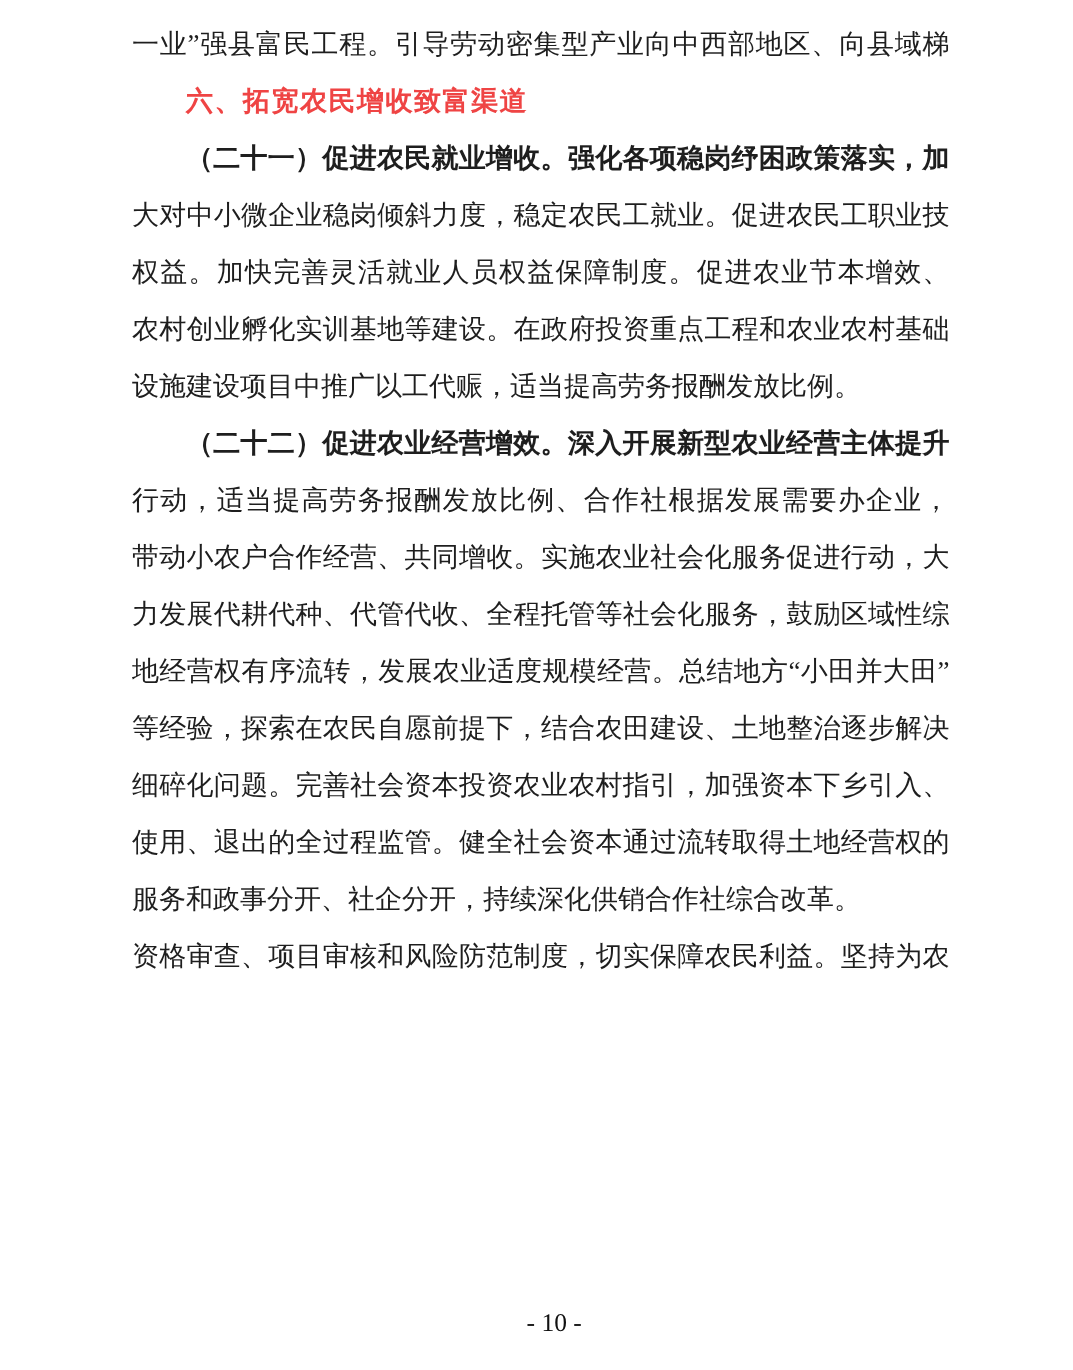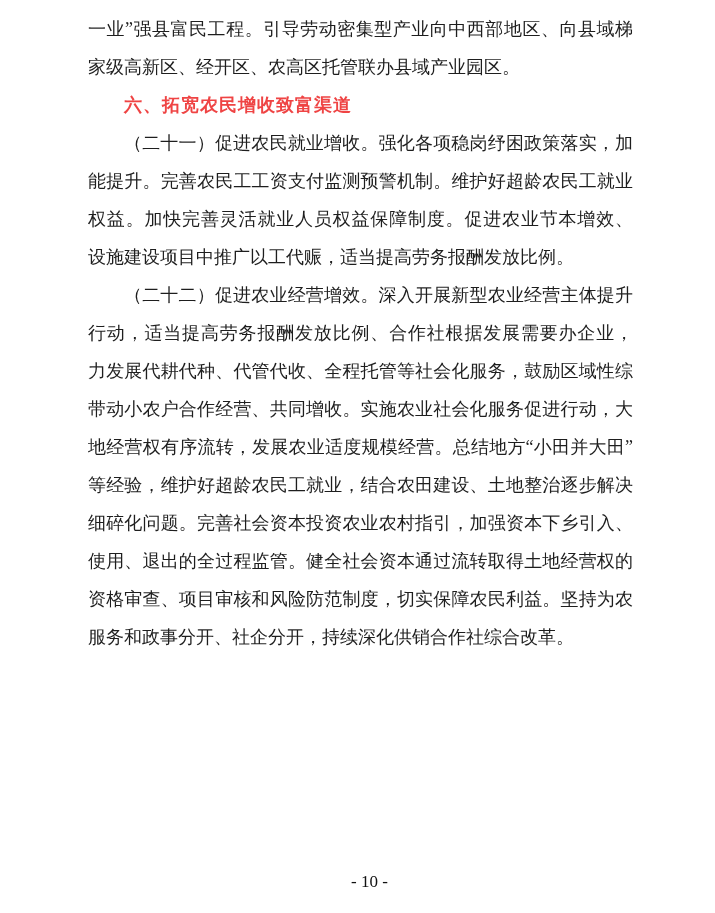--- a/index.html
+++ b/index.html
@@ -32,20 +32,21 @@
     text-align-last: justify;
     text-justify: inter-character;
     overflow: hidden;
     white-space: normal;
   }
   .line.last {
     text-align-last: left;
   }
   .line.indent {
     text-indent: 2em;
+    font-weight: bold;
   }
   .para.heading .line {
     font-weight: bold;
     color: #ef4444;
     letter-spacing: 1px;
   }
   .page-number {
     position: absolute;
     top: 870px;
     left: 12px;
@@ -57,38 +58,38 @@
     font-family: "Liberation Serif", "DejaVu Serif", serif;
   }
 </style>
 </head>
 <body>
 
 <div class="page">
   <div class="content" id="doc-content">
       <div class="para body">
         <div class="line">一业”强县富民工程。引导劳动密集型产业向中西部地区、向县域梯</div>
-        <div class="line last">家级高新区、经开区、农高区托管联办县域产业园区。</div>
       </div>
       <div class="para heading">
         <div class="line last indent">六、拓宽农民增收致富渠道</div>
       </div>
       <div class="para body">
         <div class="line indent">（二十一）促进农民就业增收。强化各项稳岗纾困政策落实，加</div>
-        <div class="line">能提升。完善农民工工资支付监测预警机制。维护好超龄农民工就业</div>
+        <div class="line">大对中小微企业稳岗倾斜力度，稳定农民工就业。促进农民工职业技</div>
         <div class="line">权益。加快完善灵活就业人员权益保障制度。促进农业节本增效、</div>
+        <div class="line">农村创业孵化实训基地等建设。在政府投资重点工程和农业农村基础</div>
         <div class="line last">设施建设项目中推广以工代赈，适当提高劳务报酬发放比例。</div>
       </div>
       <div class="para body">
         <div class="line indent">（二十二）促进农业经营增效。深入开展新型农业经营主体提升</div>
         <div class="line">行动，适当提高劳务报酬发放比例、合作社根据发展需要办企业，</div>
+        <div class="line">带动小农户合作经营、共同增收。实施农业社会化服务促进行动，大</div>
         <div class="line">力发展代耕代种、代管代收、全程托管等社会化服务，鼓励区域性综</div>
-        <div class="line">带动小农户合作经营、共同增收。实施农业社会化服务促进行动，大</div>
         <div class="line">地经营权有序流转，发展农业适度规模经营。总结地方“小田并大田”</div>
-        <div class="line">等经验，维护好超龄农民工就业，结合农田建设、土地整治逐步解决</div>
+        <div class="line">等经验，探索在农民自愿前提下，结合农田建设、土地整治逐步解决</div>
         <div class="line">细碎化问题。完善社会资本投资农业农村指引，加强资本下乡引入、</div>
         <div class="line">使用、退出的全过程监管。健全社会资本通过流转取得土地经营权的</div>
+        <div class="line last">服务和政事分开、社企分开，持续深化供销合作社综合改革。</div>
         <div class="line">资格审查、项目审核和风险防范制度，切实保障农民利益。坚持为农</div>
-        <div class="line last">服务和政事分开、社企分开，持续深化供销合作社综合改革。</div>
       </div>
     </div>
   <div class="page-number">- 10 -</div>
 </div>
 
 </body></html>

